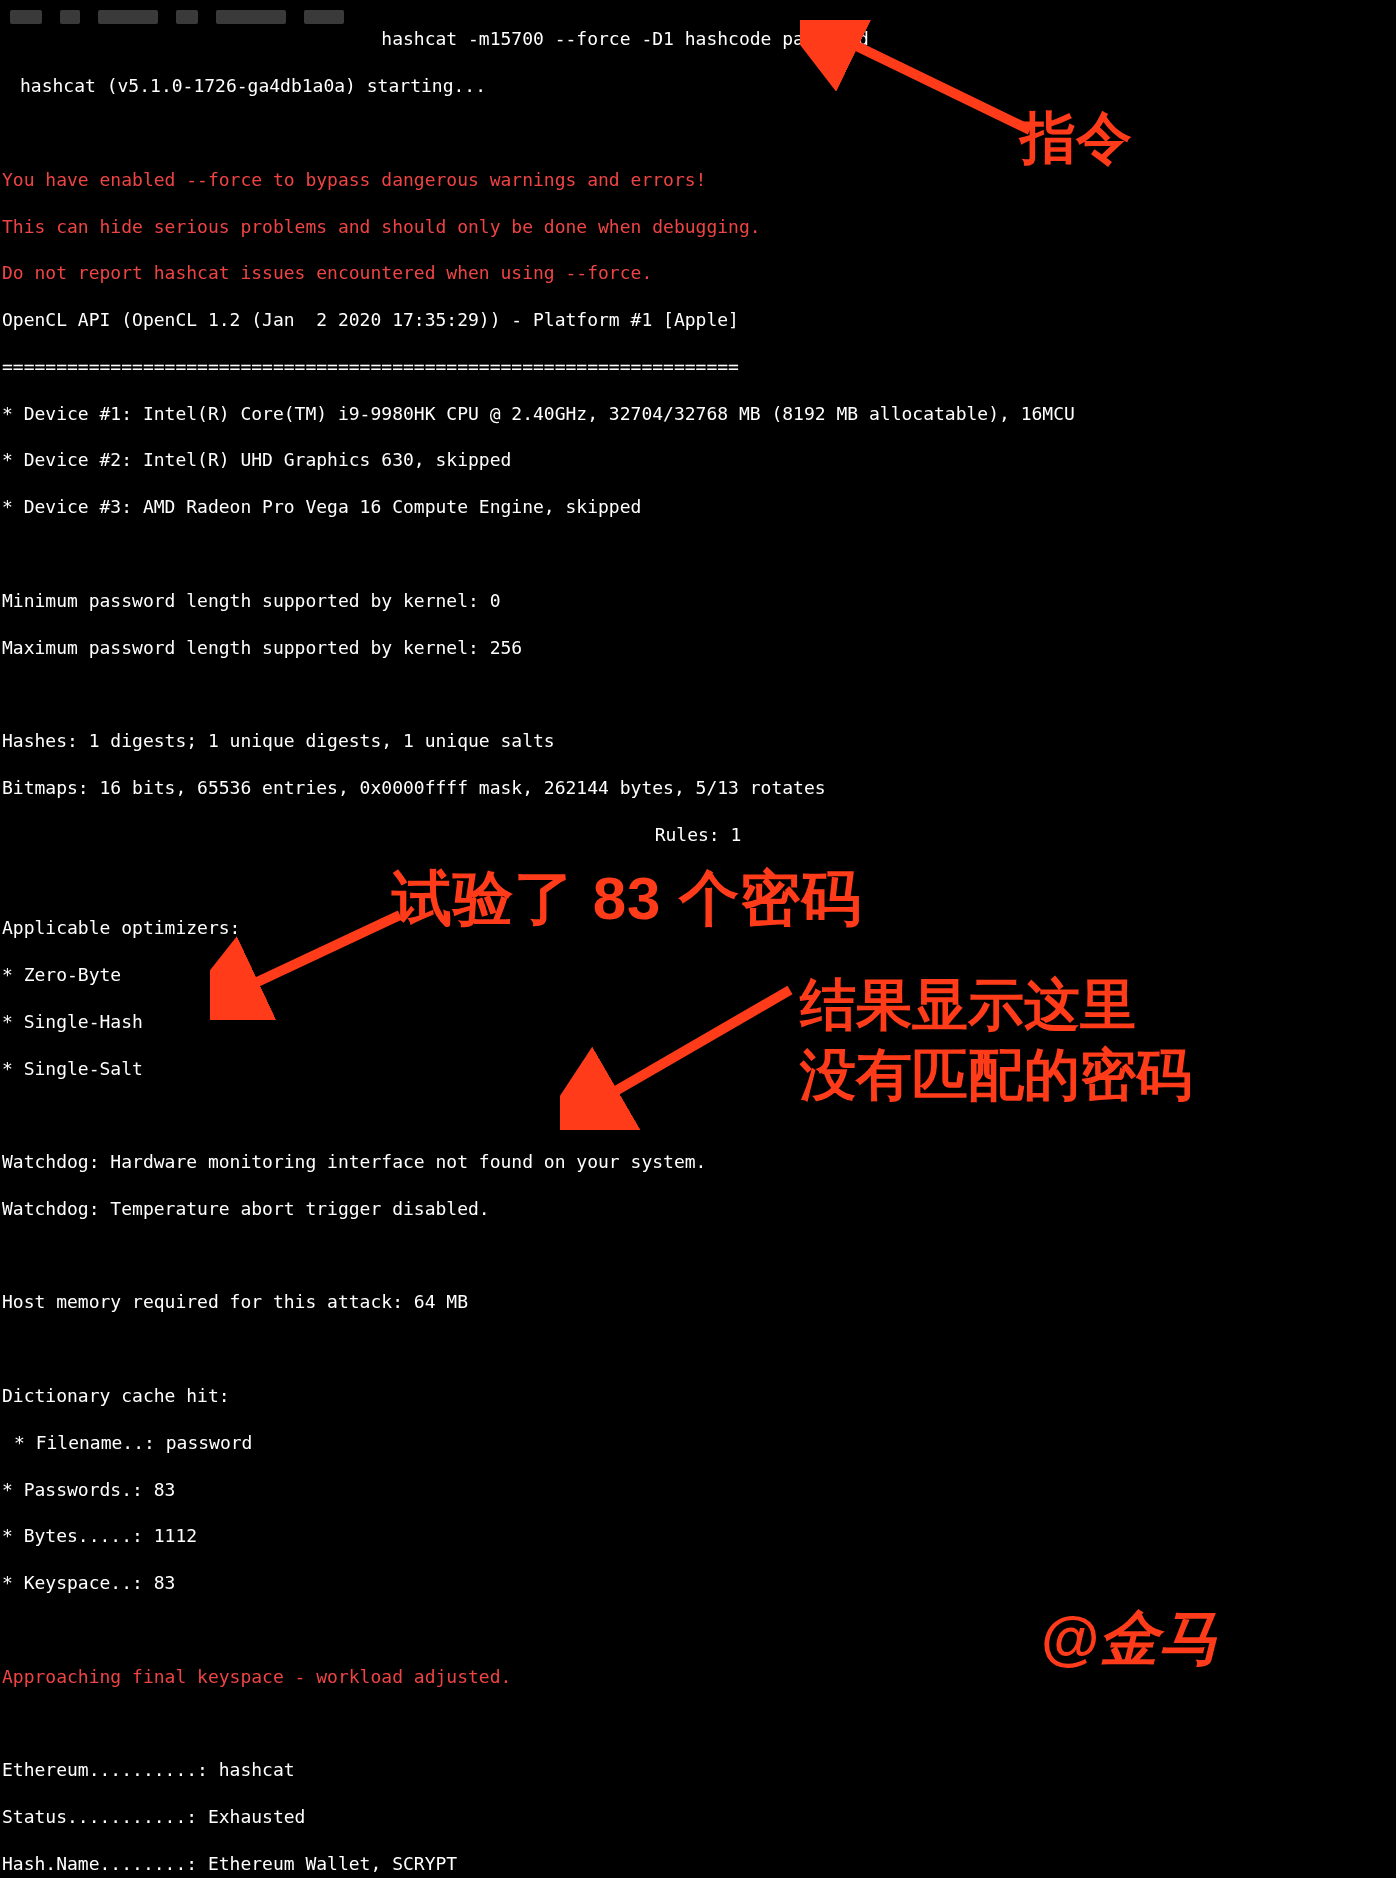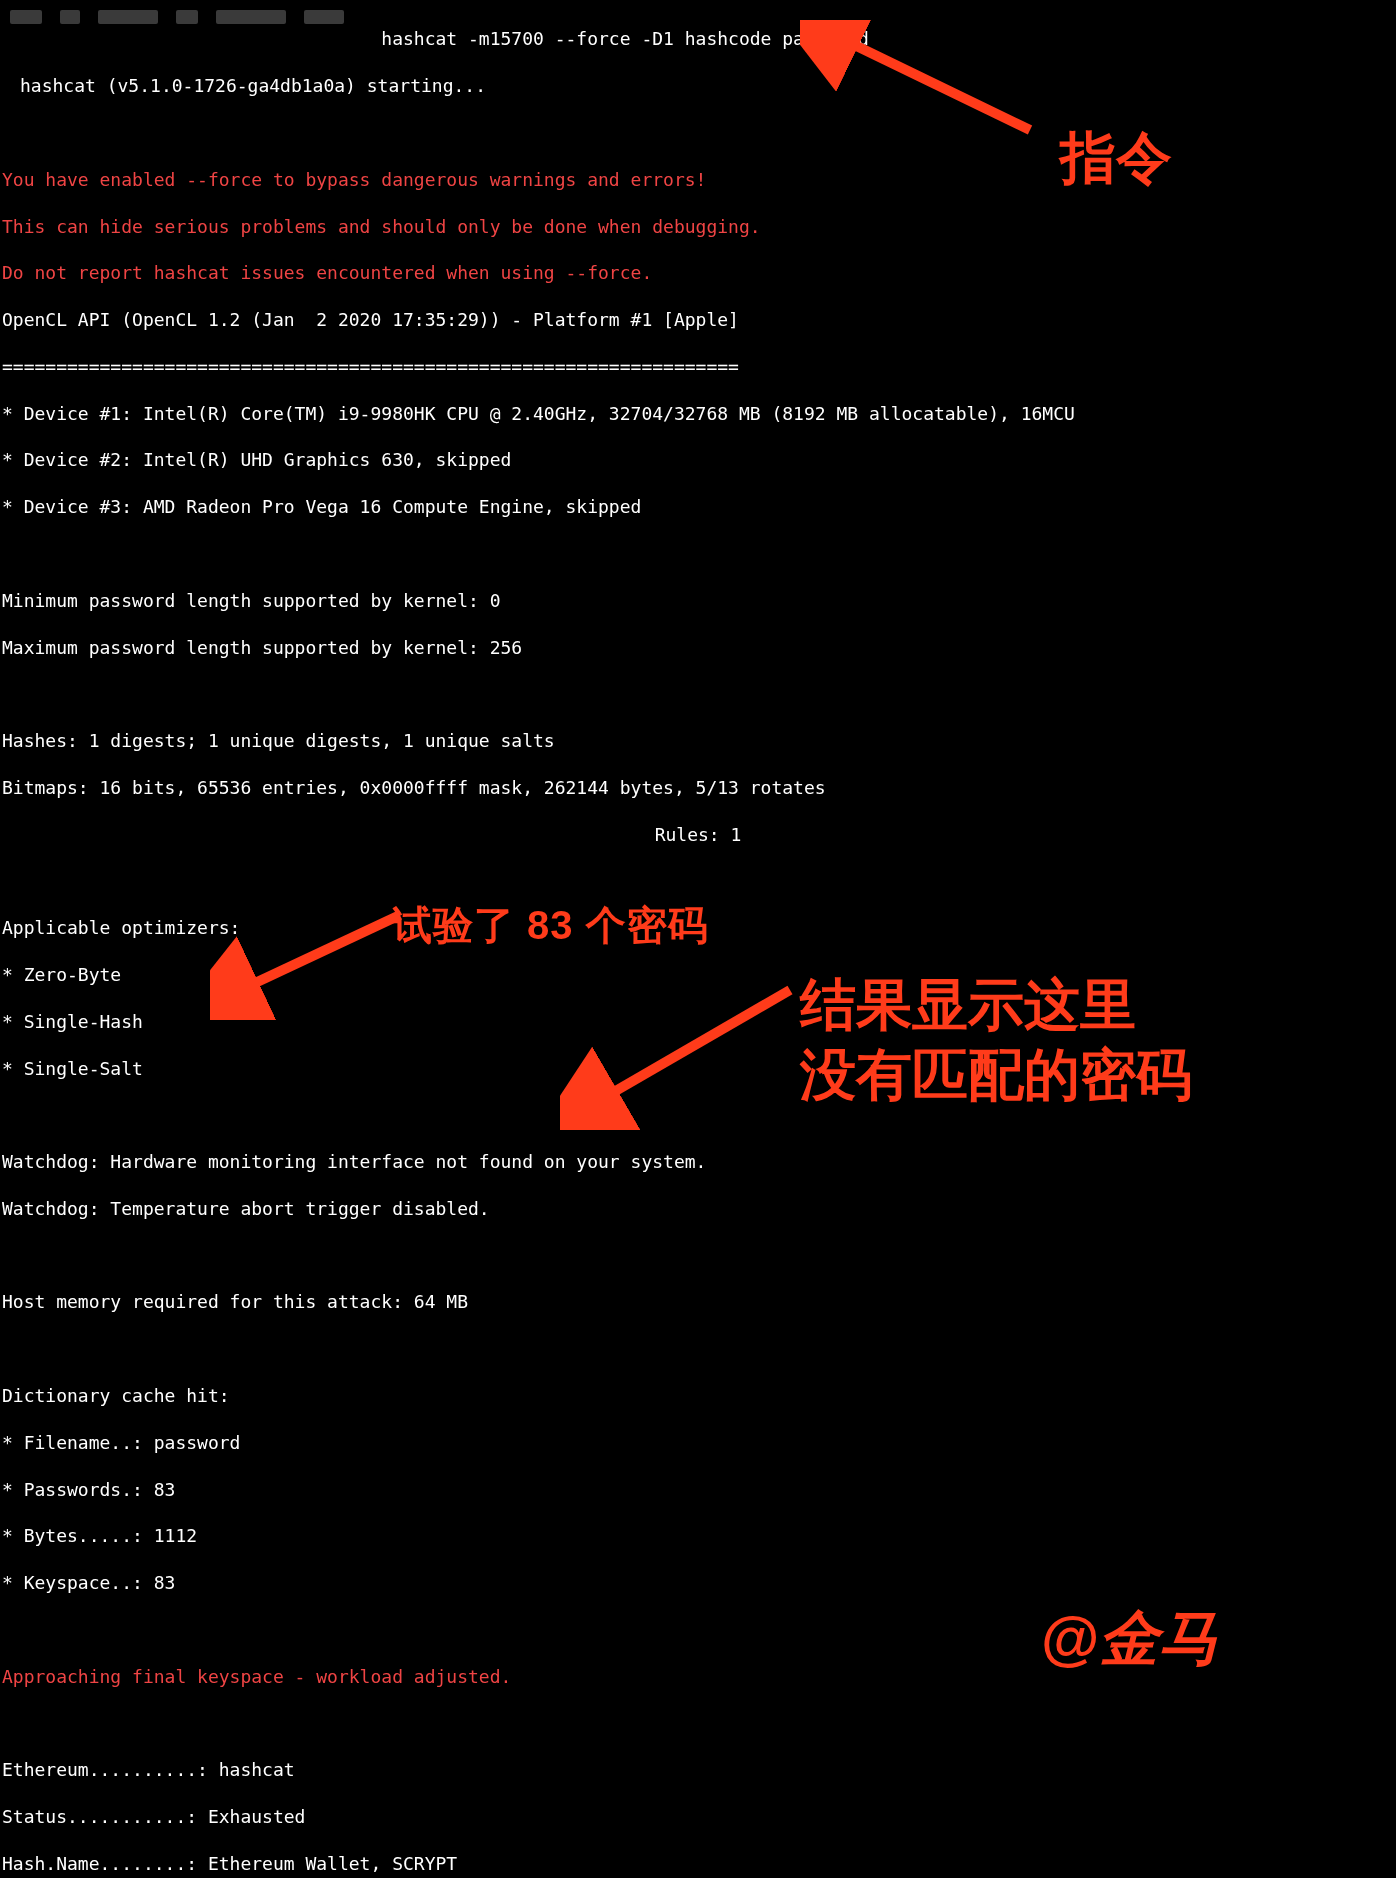--- a/index.html
+++ b/index.html
@@ -22,22 +22,22 @@
   .yellow { color: #ef4444; }
   .white  { color: #ffffff; }
   .annot {
     position: absolute;
     color: #ff3b1a;
     font-family: "PingFang SC","Microsoft YaHei",sans-serif;
     font-weight: 600;
     white-space: nowrap;
     pointer-events: none;
   }
-  .annot-cmd   { left: 1060px; top: 102px;  font-size: 56px; margin-top: 20px; }
-  .annot-tried { left: 392px;  top: 899px;  font-size: 40px; letter-spacing:1px;}
+  .annot-cmd   { left: 1020px; top: 102px;  font-size: 56px; }
+  .annot-tried { left: 392px;  top: 860px;  font-size: 60px; letter-spacing:1px;}
   .annot-res   { left: 800px;  top: 970px;  font-size: 56px; line-height:1.25;}
   .annot-sig   { left: 1040px; top: 1600px; font-size: 60px; font-style: italic; }
   svg.arrow { position:absolute; pointer-events:none; }
   .blurbox {
     position:absolute;
     top:5px; left:4px; width:435px; height:24px;
     background:#000;
     display:flex; gap:18px; align-items:center; padding-left:6px;
   }
   .blurbox span{
@@ -71,21 +71,21 @@
 <span class="white" style="display: block;">* Zero-Byte</span>
 <span class="white" style="display: block;">* Single-Hash</span>
 <span class="white" style="display: block;">* Single-Salt</span><span style="display: block;">&nbsp;</span>
 
 <span class="white" style="display: block;">Watchdog: Hardware monitoring interface not found on your system.</span>
 <span class="white" style="display: block;">Watchdog: Temperature abort trigger disabled.</span><span style="display: block;">&nbsp;</span>
 
 <span class="white" style="display: block;">Host memory required for this attack: 64 MB</span><span style="display: block;">&nbsp;</span>
 
 <span class="white" style="display: block;">Dictionary cache hit:</span>
-<span class="white" style="display: block;">* Filename..: password</span>
+<span class="white" style="display: block; margin-left: 12px;">* Filename..: password</span>
 <span class="white" style="display: block;">* Passwords.: 83</span>
 <span class="white" style="display: block;">* Bytes.....: 1112</span>
 <span class="white" style="display: block;">* Keyspace..: 83</span><span style="display: block;">&nbsp;</span>
 
 <span class="yellow" style="display: block;">Approaching final keyspace - workload adjusted.</span><span style="display: block;">&nbsp;</span>
 
 <span class="white" style="display: block;">Ethereum..........: hashcat</span>
 <span class="white" style="display: block;">Status...........: Exhausted</span>
 <span class="white" style="display: block;">Hash.Name........: Ethereum Wallet, SCRYPT</span>
 

